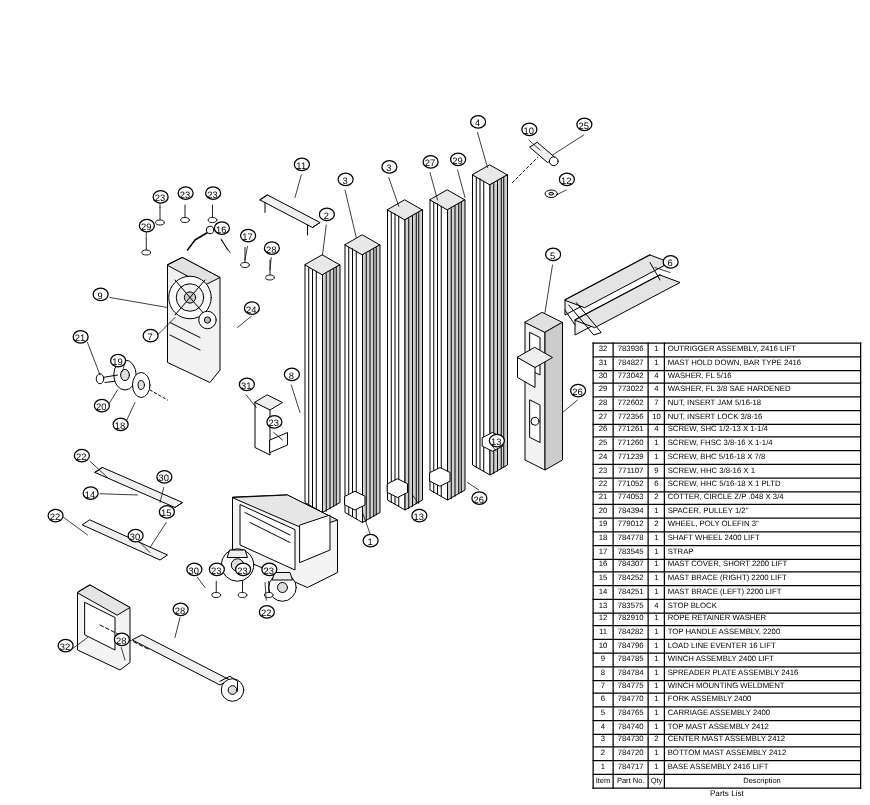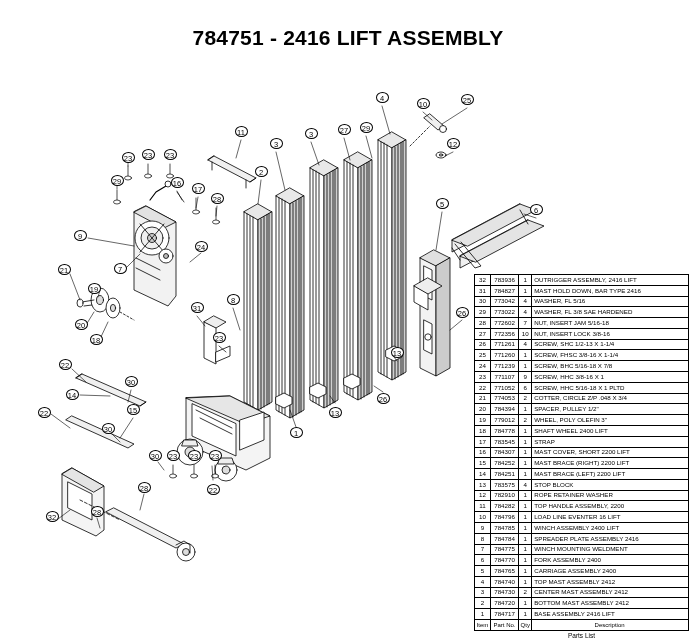--- a/index.html
+++ b/index.html
@@ -100,21 +100,20 @@
     height: 11px;
     line-height: 11px;
     box-sizing: border-box;
   }
 </style>
 </head>
 <body>
 
 <div id="page">
 
-  <div id="title">784751 - 2416 LIFT ASSEMBLY</div>
 
   <svg id="drawing" width="696" height="644" viewBox="0 0 696 644">
     <g fill="none" stroke="#000" stroke-width="0.8" stroke-linejoin="round" stroke-linecap="round">
 
       <g>
         <path d="M244 212 L244 402 L258 410 L258 220 Z" fill="#fff"></path>
         <path d="M244 212 L258 220 L272 212 L258 204 Z" fill="#e8e8e8"></path>
         <path d="M258 220 L258 410 L272 402 L272 212 Z" fill="#d0d0d0"></path>
         <path d="M247 214 L247 404 M250 216 L250 406 M253 217 L253 407"></path>
         <path d="M261 219 L261 409 M264 217 L264 407 M267 215 L267 405 M269 214 L269 404"></path>

